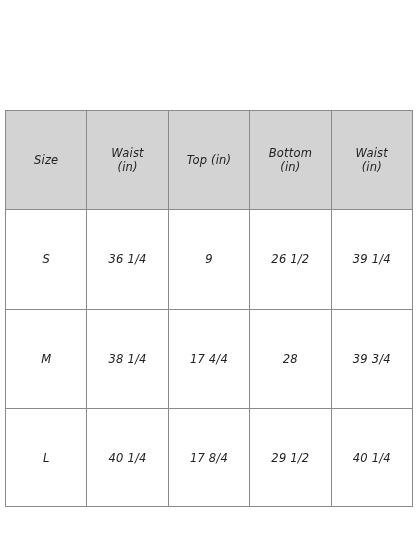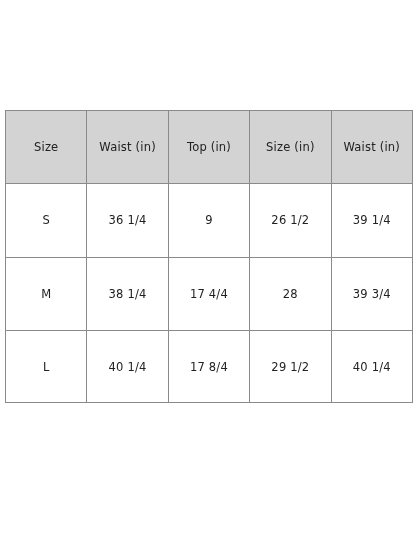--- a/index.html
+++ b/index.html
@@ -35,21 +35,22 @@
 
   table.size-chart th,
   table.size-chart td {
     border: 1px solid #8a8a8a;
     text-align: center;
     vertical-align: middle;
     color: #222222;
     font-weight: normal;
     font-size: 11.5px;
     letter-spacing: 0.2px;
-    padding: 3px;
+    padding: 16px;
+    font-style: italic;
   }
 
   table.size-chart thead th {
     background: #d3d3d3;
     height: 66px;
   }
 
   table.size-chart tbody td {
     background: #ffffff;
     height: 66.5px;
@@ -69,21 +70,21 @@
         <col>
         <col>
         <col>
         <col>
     </colgroup>
     <thead>
       <tr>
         <th>Size</th>
         <th>Waist (in)</th>
         <th>Top (in)</th>
-        <th>Size (in)</th>
+        <th>Bottom (in)</th>
         <th>Waist (in)</th>
       </tr>
     </thead>
     <tbody>
       <tr>
         <td>S</td>
         <td>36 1/4</td>
         <td>9</td>
         <td>26 1/2</td>
         <td>39 1/4</td>

